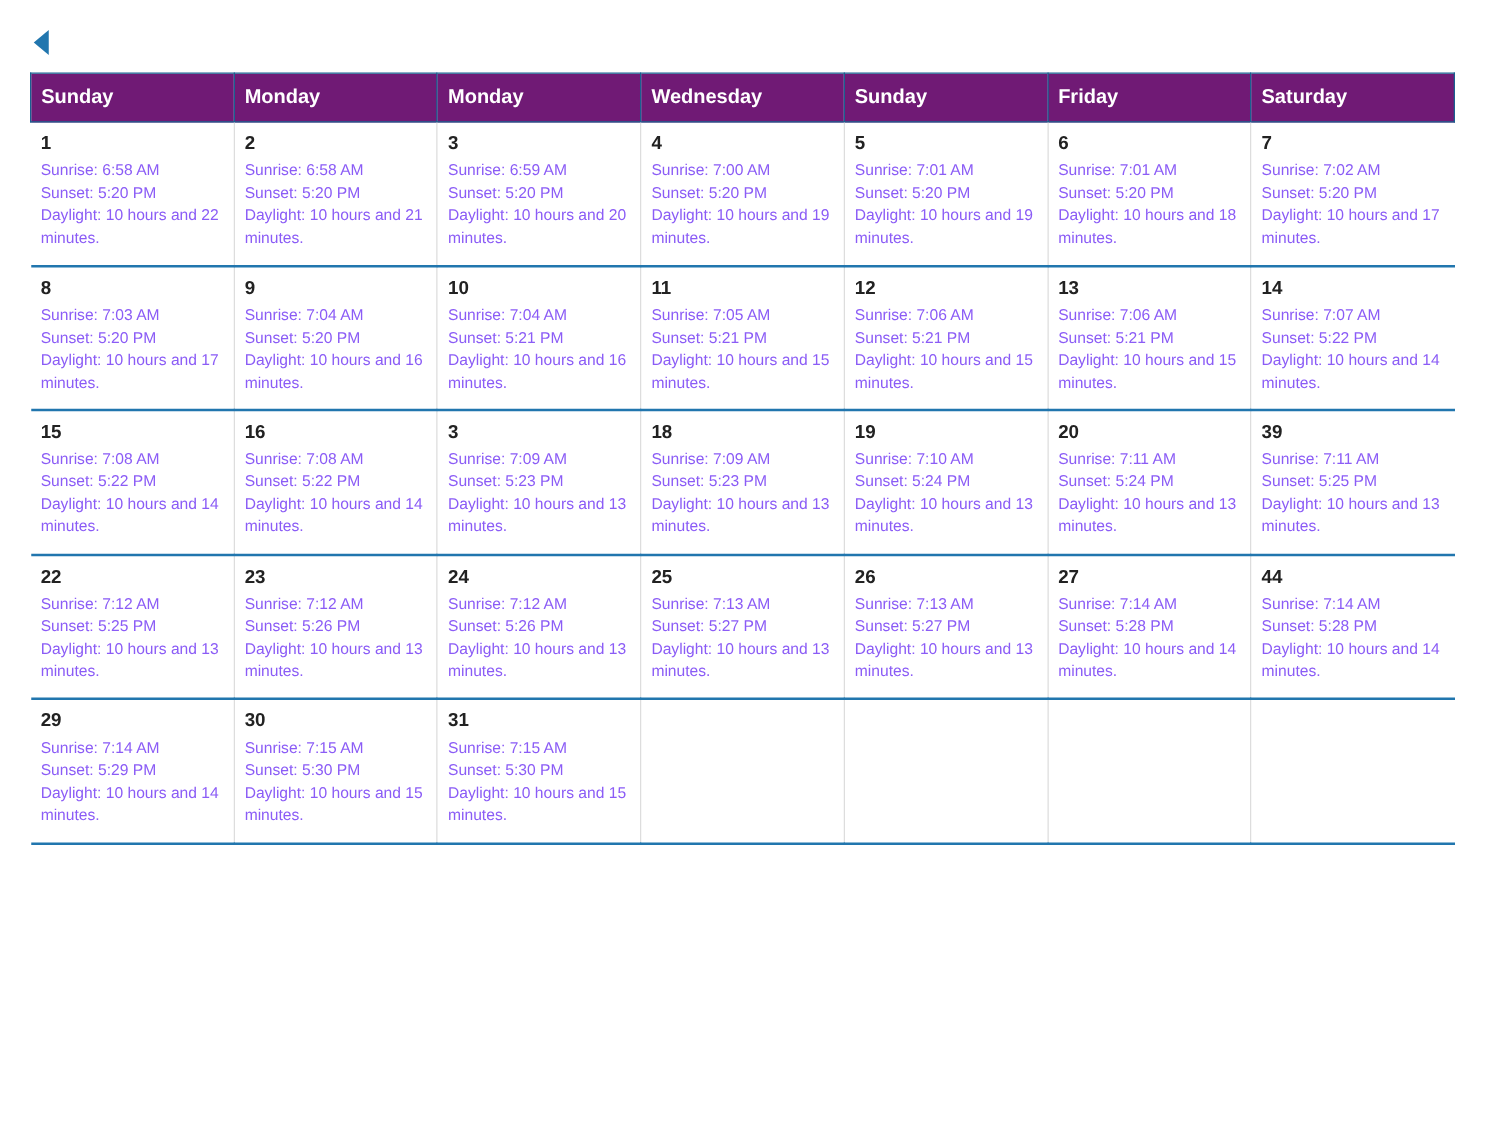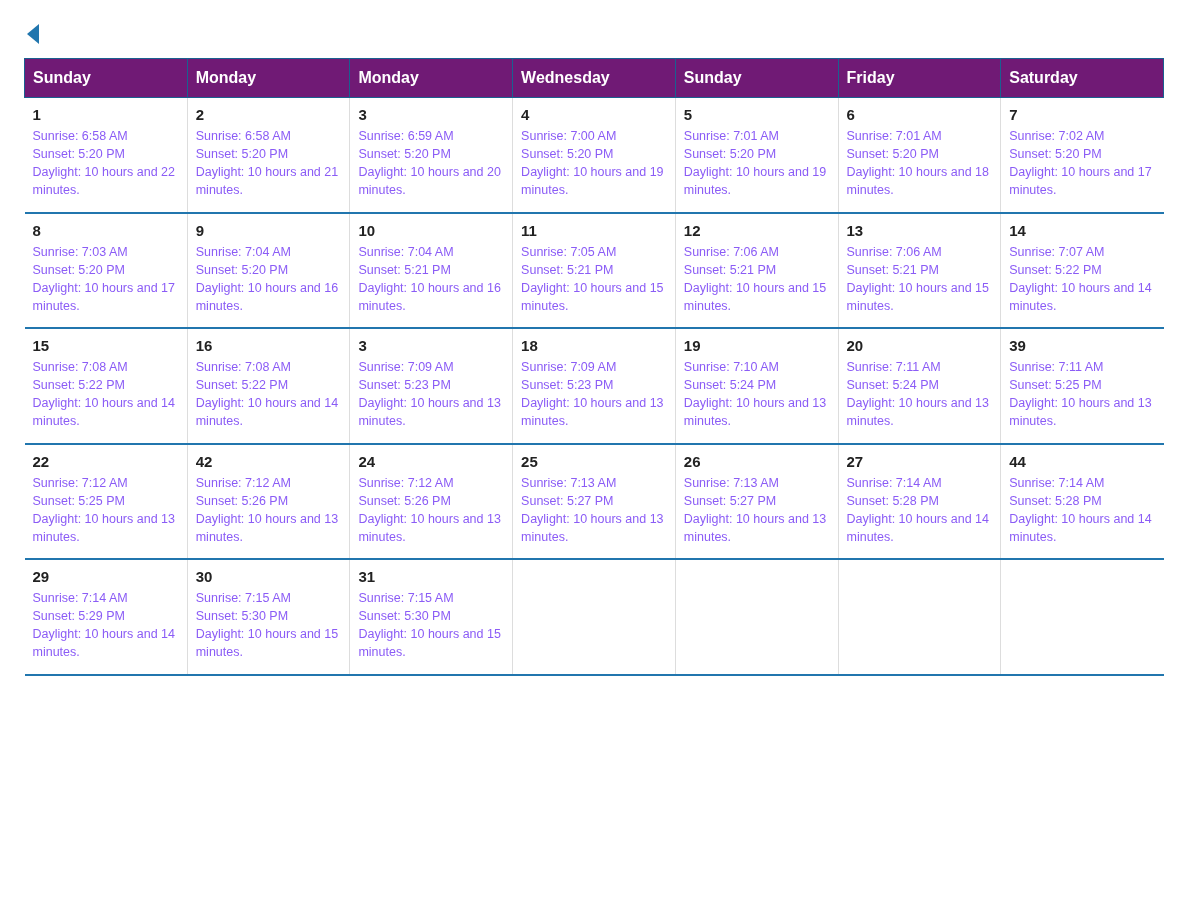--- a/index.html
+++ b/index.html
@@ -223,21 +223,21 @@
           <span class="day-num">39</span>
           <div class="day-info">Sunrise: 7:11 AM<br>Sunset: 5:25 PM<br>Daylight: 10 hours and 13 minutes.</div>
         </td>
       </tr>
       <tr>
         <td>
           <span class="day-num">22</span>
           <div class="day-info">Sunrise: 7:12 AM<br>Sunset: 5:25 PM<br>Daylight: 10 hours and 13 minutes.</div>
         </td>
         <td>
-          <span class="day-num">42</span>
+          <span class="day-num">23</span>
           <div class="day-info">Sunrise: 7:12 AM<br>Sunset: 5:26 PM<br>Daylight: 10 hours and 13 minutes.</div>
         </td>
         <td>
           <span class="day-num">24</span>
           <div class="day-info">Sunrise: 7:12 AM<br>Sunset: 5:26 PM<br>Daylight: 10 hours and 13 minutes.</div>
         </td>
         <td>
           <span class="day-num">25</span>
           <div class="day-info">Sunrise: 7:13 AM<br>Sunset: 5:27 PM<br>Daylight: 10 hours and 13 minutes.</div>
         </td>

